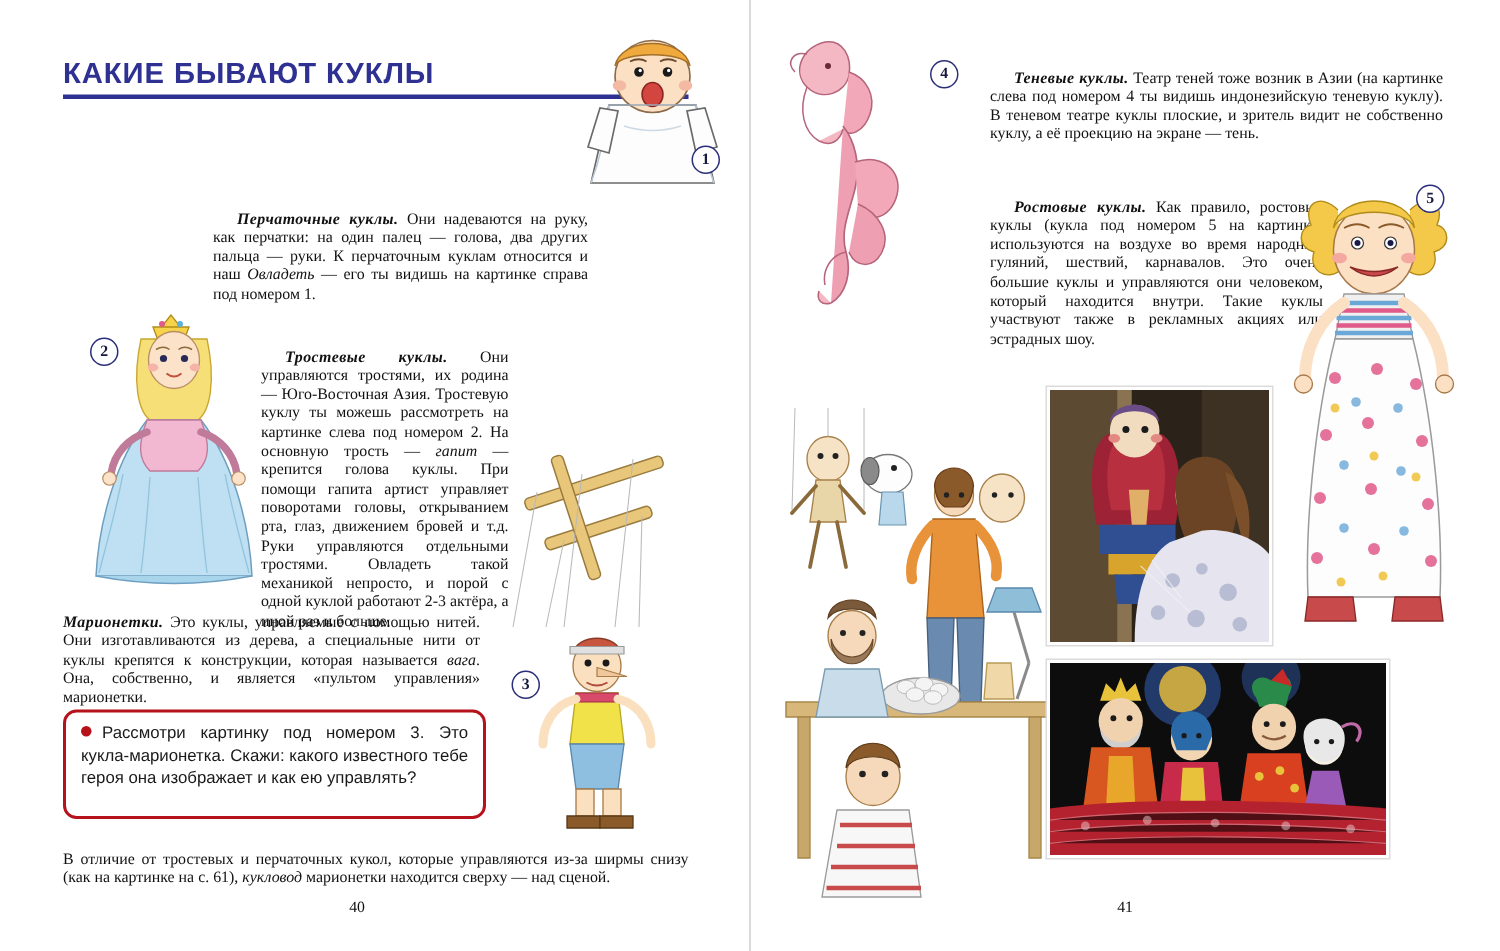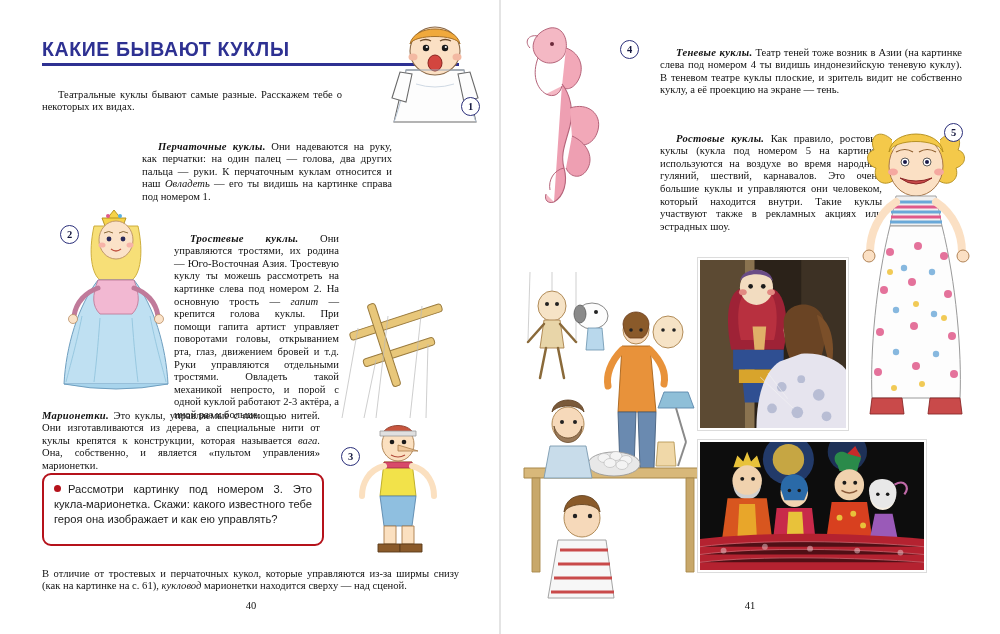--- a/index.html
+++ b/index.html
@@ -146,23 +146,20 @@
       <path d="M44 23 Q50 20 55 23" stroke="#6a4a2a" stroke-width="1.3" fill="none"></path>
       <path d="M64 23 Q69 20 75 23" stroke="#6a4a2a" stroke-width="1.3" fill="none"></path>
       <ellipse cx="59" cy="45" rx="7" ry="8" fill="#d3453f" stroke="#8a2420" stroke-width="1"></ellipse>
       <ellipse cx="37" cy="39" rx="4.5" ry="3.5" fill="#f3b9a2"></ellipse>
       <ellipse cx="81" cy="39" rx="4.5" ry="3.5" fill="#f3b9a2"></ellipse>
       <path d="M30 52 L88 52" stroke="#9aa8b8" stroke-width="1"></path>
       <path d="M40 66 Q59 72 78 66" stroke="#cfd9e4" stroke-width="1" fill="none"></path>
     </svg>
     <div class="badge" style="left:461px; top:97px;">1</div>
 
-    <p class="txt" style="left:42px; top:78px; width:300px;">
-      <span class="ind"></span><span>Театральные куклы бывают самые разные. Расскажем тебе о некоторых их видах.</span>
-    </p>
 
     <p class="txt" style="left:142px; top:130px; width:250px;">
       <span class="ind"></span><span class="lead">Перчаточные куклы.</span><span> Они надеваются на руку, как перчатки: на один палец — голова, два других пальца — руки. К перчаточным куклам относится и наш </span><span class="it">Овладеть</span><span> — его ты видишь на картинке справа под номером 1.</span>
     </p>
 
     <svg class="ill" style="left:52px; top:196px;" width="130" height="200" viewBox="0 0 130 200">
       <path d="M62 14 L54 24 L70 24 Z" fill="#f6d34a" stroke="#b08d18" stroke-width=".9"></path>
       <path d="M50 22 L74 22 L71 30 L53 30 Z" fill="#f6d34a" stroke="#b08d18" stroke-width=".9"></path>
       <circle cx="56" cy="20" r="2" fill="#e05a8a"></circle>
       <circle cx="68" cy="20" r="2" fill="#5ab0e0"></circle>
@@ -235,21 +232,21 @@
     <div class="callout">
       <div class="callout-inner">
         <span class="callout-dot"></span><span>Рассмотри картинку под номером 3. Это кукла-марионетка. Скажи: какого известного тебе героя она изображает и как ею управлять?</span>
       </div>
     </div>
 
     <p class="txt" style="left:42px; top:557px; width:417px;">
       <span>В отличие от тростевых и перчаточных кукол, которые управляются из-за ширмы снизу (как на картинке на с. 61), </span><span class="it">кукловод</span><span> марионетки находится сверху — над сценой.</span>
     </p>
 
-    <div class="folio" style="left:231px; top:600px;">40</div>
+    <div class="folio" style="left:218px; top:600px;">40</div>
   </div>
 
   <div class="page-half page-right">
 
     <svg class="ill" style="left:20px; top:18px;" width="110" height="190" viewBox="0 0 110 190">
       <path d="M30 10 C14 14 8 30 18 40 C28 50 44 44 46 32 C48 20 42 8 30 10 Z" fill="#f4b8c4" stroke="#b5647a" stroke-width="1"></path>
       <path d="M18 18 C8 16 4 24 10 30" fill="none" stroke="#b5647a" stroke-width="1"></path>
       <path d="M46 30 C58 34 64 46 60 58 C56 70 46 74 42 68" fill="#f2a8b8" stroke="#b5647a" stroke-width="1"></path>
       <circle cx="32" cy="26" r="2" fill="#6a2a3a"></circle>
       <path d="M42 66 C50 76 54 92 50 108 C46 124 40 136 44 150 C48 164 44 178 34 184" fill="#ee9fb2" stroke="#b5647a" stroke-width="1.1"></path>

